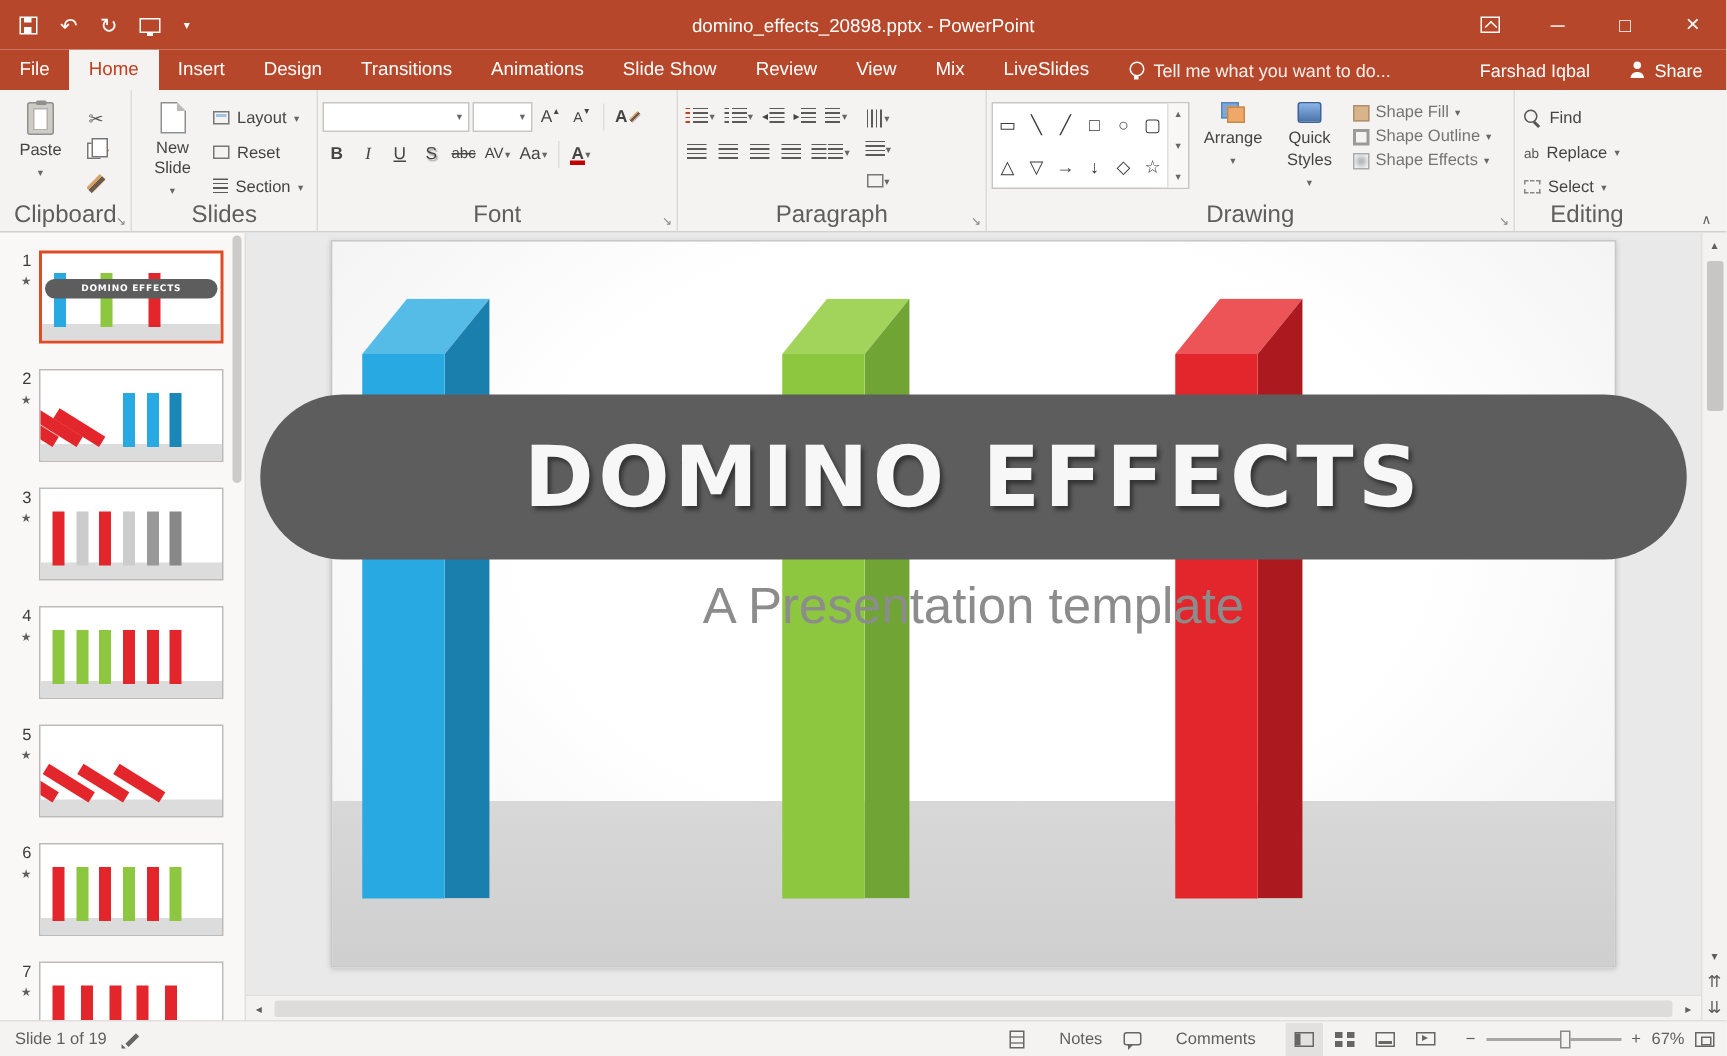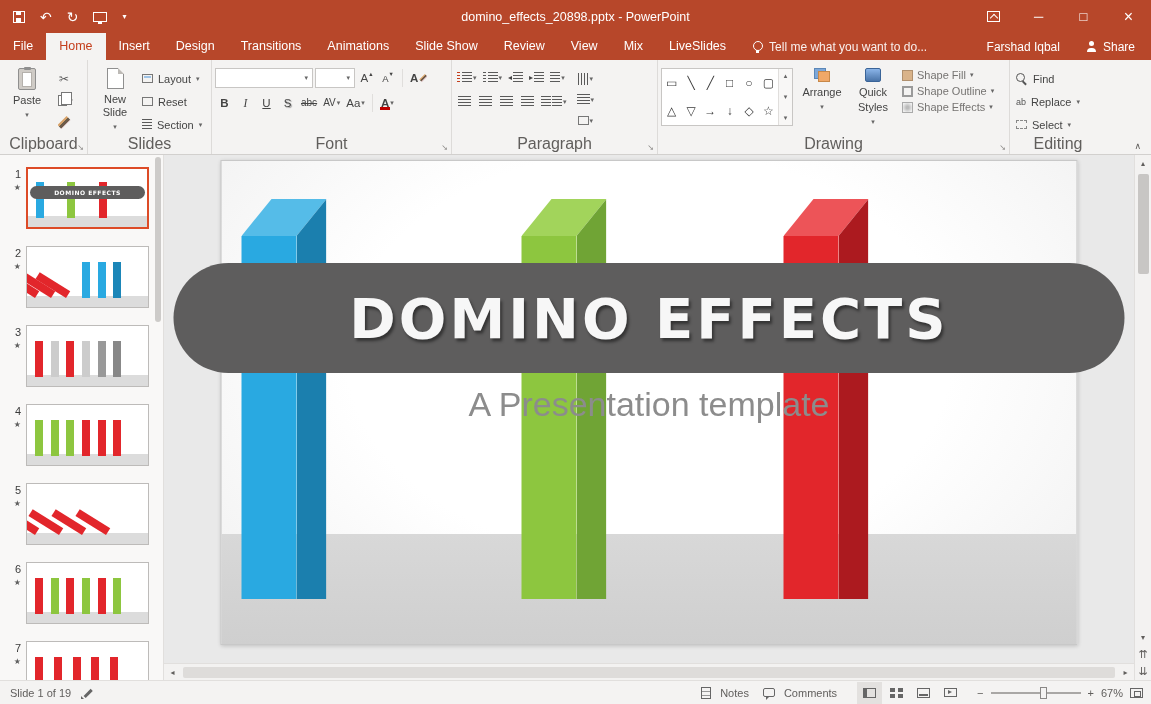--- a/index.html
+++ b/index.html
@@ -128,21 +128,21 @@
   .hs-btn { width:17px; height:17px; display:flex; align-items:center; justify-content:center; font-size:8px; color:#605E5C; flex:0 0 auto; }
   .hs-track { flex:1; height:17px; position:relative; }
   .hs-thumb { position:absolute; left:2px; right:2px; top:3px; height:11px; background:#DEDCDA; border-radius:2px; }
 
   
   .statusbar { height:24px; background:#F4F3F2; border-top:1px solid #E1DFDD; display:flex; align-items:center; font-size:11px; color:#605E5C; padding:0 8px 0 10px; flex:0 0 auto; gap:10px; }
   .ic-pen { width:13px; height:12px; position:relative; display:inline-block; }
   .ic-pen::before { content:""; position:absolute; left:2px; top:5px; width:10px; height:2.5px; background:#666; transform:rotate(-45deg); }
   .ic-pen::after { content:""; position:absolute; left:0px; bottom:0px; width:0; height:0; border-left:3px solid #666; border-top:3px solid transparent; }
   .sb-right { margin-left:auto; display:flex; align-items:center; gap:14px; }
-  .sb-item { display:flex; align-items:center; gap:9px; }
+  .sb-item { display:flex; align-items:center; gap:23px; }
   .ic-notespage { width:10px; height:12px; border:1px solid #666; background:repeating-linear-gradient(to bottom,transparent 0 3px,#999 3px 4px); display:inline-block; }
   .ic-bubble { width:12px; height:9px; border:1px solid #666; border-radius:2px; position:relative; display:inline-block; }
   .ic-bubble::after { content:""; position:absolute; left:2px; bottom:-4px; width:0; height:0; border-top:4px solid #666; border-right:4px solid transparent; }
   .sb-views { display:flex; align-items:center; gap:2px; margin-left:6px; }
   .vbtn { width:25px; height:22px; display:flex; align-items:center; justify-content:center; }
   .vbtn.active { background:#E3E1DF; }
   .vi-normal { width:13px; height:10px; border:1px solid #666; position:relative; }
   .vi-normal::before { content:""; position:absolute; left:0; top:0; bottom:0; width:3px; background:#666; }
   .vi-sorter { width:13px; height:10px; position:relative; }
   .vi-sorter::before { content:""; position:absolute; left:0; top:0; width:5px; height:4px; background:#666; box-shadow:8px 0 #666, 0 6px #666, 8px 6px #666; }

